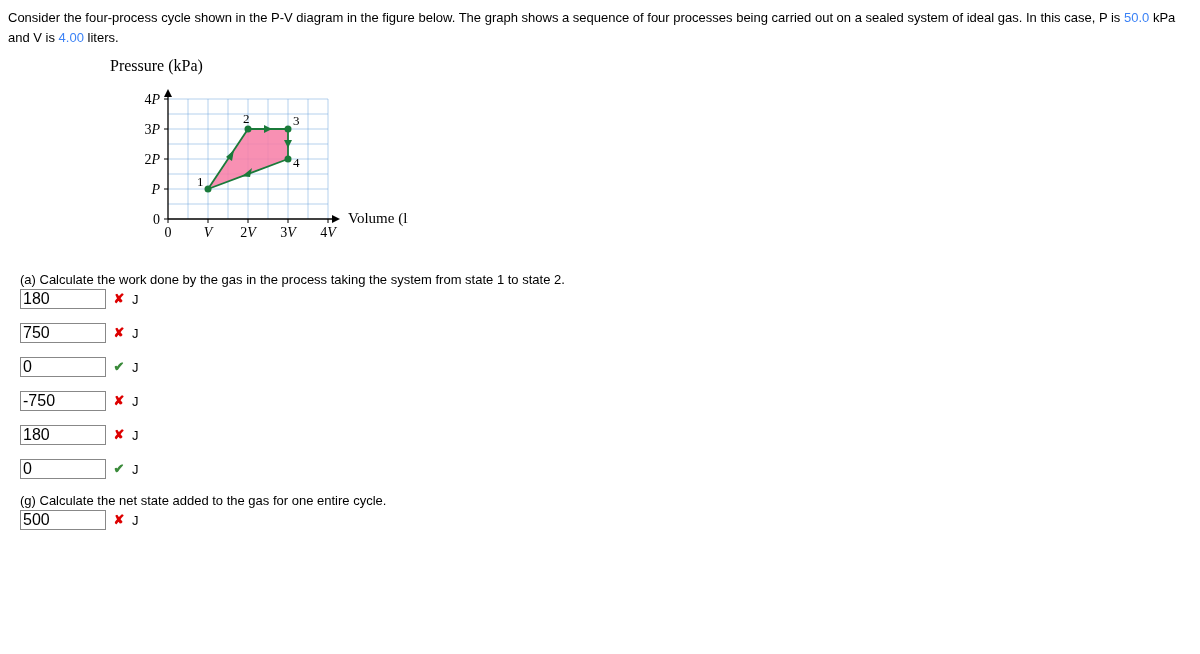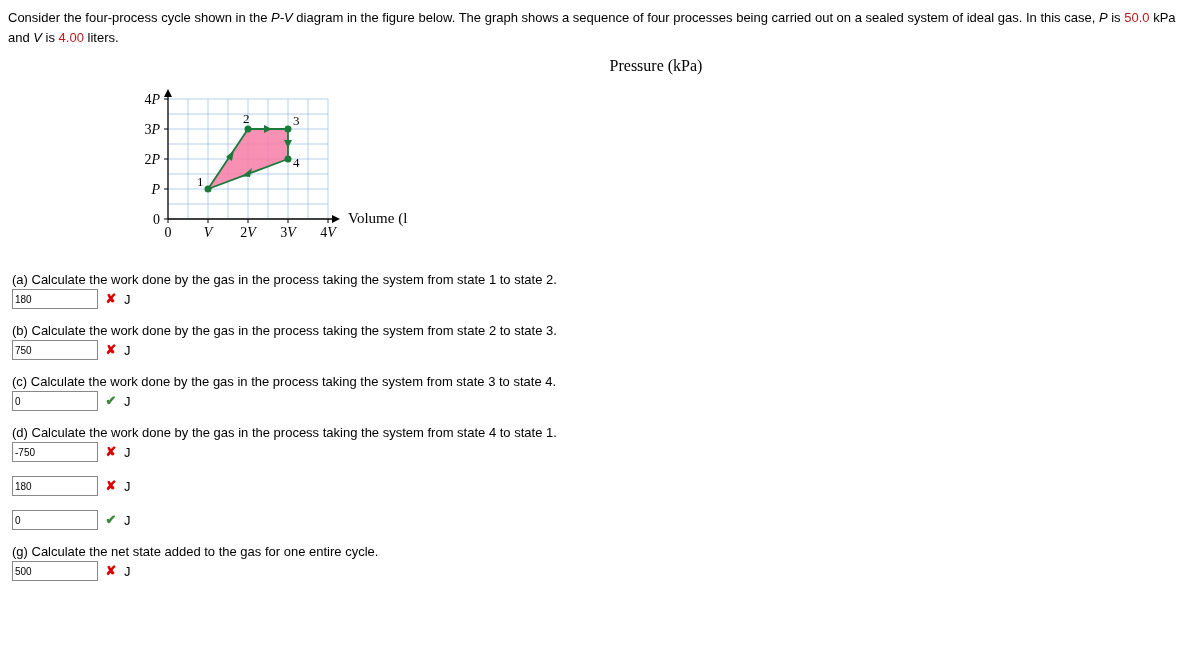--- a/index.html
+++ b/index.html
@@ -7,46 +7,45 @@
     padding: 8px;
     font-family: Arial, Helvetica, sans-serif;
     font-size: 13px;
     color: #000;
     background: #fff;
   }
   .problem-statement {
     line-height: 1.5;
     margin-bottom: 10px;
   }
-  .red { color: #b91c1c; }
-  .ital { font-style: italic; }
+  .red { color: #3b82f6; }
+  .ital { }
   .diagram-wrap {
     margin: 10px 0 20px 100px;
   }
   .diagram-title {
     font-family: "Times New Roman", serif;
     font-size: 16px;
     margin-bottom: 4px;
-    margin-left: 12px;
-    text-align: center;
+    margin-left: 2px;
   }
   .question-block {
-    margin: 14px 4px;
+    margin: 14px 12px;
   }
   .answer-row {
     display: flex;
     align-items: center;
     gap: 6px;
     margin-top: 2px;
   }
   .answer-input {
     width: 80px;
     height: 18px;
     border: 1px solid #888;
-    font-size: 10px;
+    font-size: 16px;
     padding: 0 2px;
   }
   .icon {
     width: 14px;
     height: 14px;
     display: inline-flex;
     align-items: center;
     justify-content: center;
     font-weight: bold;
     font-size: 13px;
@@ -163,39 +162,36 @@
 <div class="question-block">
   <div>(a) Calculate the work done by the gas in the process taking the system from state 1 to state 2.</div>
   <div class="answer-row">
     <input class="answer-input" value="180" style="">
     <span class="icon icon-wrong">✘</span>
     <span class="unit">J</span>
   </div>
 </div>
 
 <div class="question-block">
-  <div>(b) Calculate the work done by the gas in the process taking the system from state 2 to state 3.</div>
   <div class="answer-row">
     <input class="answer-input" value="750" style="">
     <span class="icon icon-wrong">✘</span>
     <span class="unit">J</span>
   </div>
 </div>
 
 <div class="question-block">
-  <div>(c) Calculate the work done by the gas in the process taking the system from state 3 to state 4.</div>
   <div class="answer-row">
     <input class="answer-input" value="0" style="">
     <span class="icon icon-correct">✔</span>
     <span class="unit">J</span>
   </div>
 </div>
 
 <div class="question-block">
-  <div>(d) Calculate the work done by the gas in the process taking the system from state 4 to state 1.</div>
   <div class="answer-row">
     <input class="answer-input" value="-750" style="">
     <span class="icon icon-wrong">✘</span>
     <span class="unit">J</span>
   </div>
 </div>
 
 <div class="question-block">
   <div class="answer-row">
     <input class="answer-input" value="180" style="">

